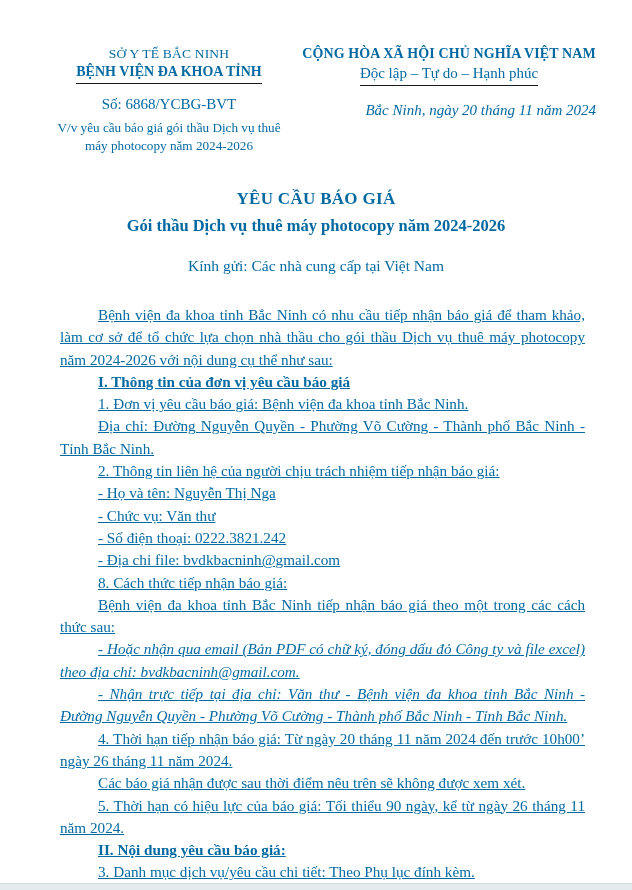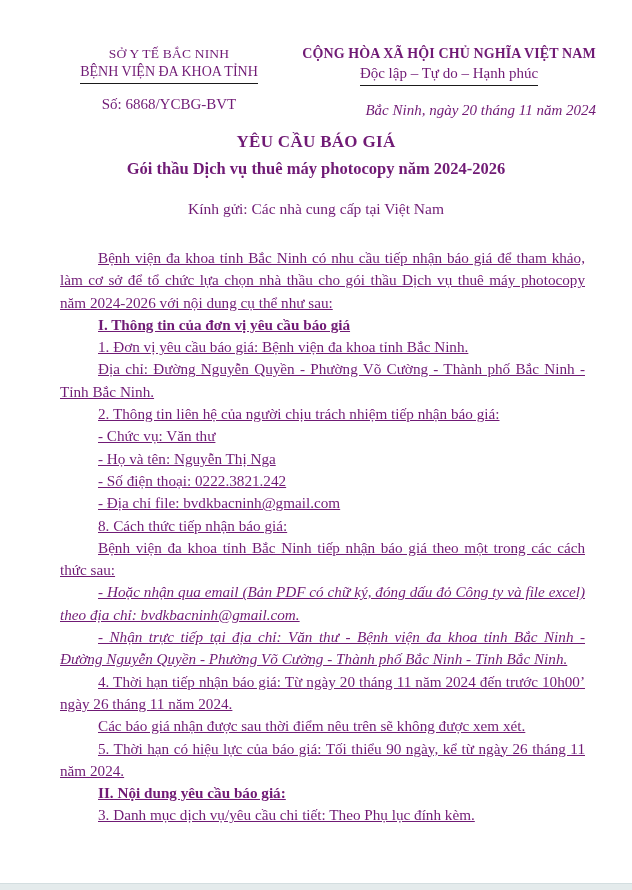--- a/index.html
+++ b/index.html
@@ -2,32 +2,32 @@
 <html lang="vi"><head>
 <meta charset="utf-8">
 <style>
   html, body { margin: 0; padding: 0; background: #ffffff; }
   .page {
     position: relative;
     width: 632px;
     height: 890px;
     margin: 0;
     background: #ffffff;
-    color: #701a75;
+    color: #0369a1;
     font-family: "Liberation Serif", "DejaVu Serif", serif;
     overflow: hidden;
   }
 
   
   .header { display: flex; padding: 46px 34px 0 42px; }
   .header-left { width: 254px; text-align: center; flex: none; }
   .header-right { flex: 1; text-align: center; padding-left: 4px; }
 
   .dept { font-size: 13.5px; letter-spacing: 0.2px; }
-  .org  { font-size: 14px; font-weight: normal; margin-top: 2px; }
+  .org  { font-size: 14px; font-weight: bold; margin-top: 2px; }
   .org .underline, .motto .underline {
     display: inline-block;
     border-bottom: 1.3px solid #1a1a1a;
     padding-bottom: 3px;
   }
   .doc-number { font-size: 15px; margin-top: 12px; }
   .subject {
     font-size: 13.2px;
     line-height: 17.5px;
     margin: 6px auto 0;
@@ -38,21 +38,21 @@
   .motto { font-size: 15px; font-weight: normal; margin-top: 3px; }
   .place-date {
     font-size: 15px;
     font-style: italic;
     margin-top: 16px;
     text-align: right;
     padding-right: 2px;
   }
 
   
-  .title-block { text-align: center; margin-top: 13px; }
+  .title-block { text-align: center; margin-top: 35px; }
   .title-main { font-size: 17px; font-weight: bold; letter-spacing: 0.3px; }
   .title-sub  { font-size: 16.5px; font-weight: bold; margin-top: 7px; }
   .salutation { font-size: 15.5px; margin-top: 21px; }
 
   
   .body-text {
     margin: 29px 47px 0 60px;
     font-size: 15.2px;
     line-height: 22.3px;
     text-align: justify;
@@ -75,20 +75,21 @@
 
 <div class="page">
 
   <div class="header">
     <div class="header-left">
       <div class="dept">SỞ Y TẾ BẮC NINH</div>
       <div class="org">
         <span class="underline">BỆNH VIỆN ĐA KHOA TỈNH</span>
       </div>
       <div class="doc-number">Số: 6868/YCBG-BVT</div>
+      <div class="subject">V/v yêu cầu báo giá gói thầu Dịch vụ thuê máy photocopy năm 2024-2026</div>
     </div>
     <div class="header-right">
       <div class="republic">CỘNG HÒA XÃ HỘI CHỦ NGHĨA VIỆT NAM</div>
       <div class="motto">
         <span class="underline">Độc lập – Tự do – Hạnh phúc</span>
       </div>
       <div class="place-date">Bắc Ninh, ngày 20 tháng 11 năm 2024</div>
     </div>
   </div>
 
@@ -97,22 +98,22 @@
     <div class="title-sub">Gói thầu Dịch vụ thuê máy photocopy năm 2024-2026</div>
     <div class="salutation">Kính gửi: Các nhà cung cấp tại Việt Nam</div>
   </div>
 
   <div class="body-text">
     <p>Bệnh viện đa khoa tỉnh Bắc Ninh có nhu cầu tiếp nhận báo giá để tham khảo, làm cơ sở để tổ chức lựa chọn nhà thầu cho gói thầu Dịch vụ thuê máy photocopy năm 2024-2026 với nội dung cụ thể như sau:</p>
     <p class="p-bold">I. Thông tin của đơn vị yêu cầu báo giá</p>
     <p>1. Đơn vị yêu cầu báo giá: Bệnh viện đa khoa tỉnh Bắc Ninh.</p>
     <p>Địa chỉ: Đường Nguyễn Quyền - Phường Võ Cường - Thành phố Bắc Ninh - Tỉnh Bắc Ninh.</p>
     <p>2. Thông tin liên hệ của người chịu trách nhiệm tiếp nhận báo giá:</p>
+    <p>- Họ và tên: Nguyễn Thị Nga</p>
     <p>- Chức vụ: Văn thư</p>
-    <p>- Họ và tên: Nguyễn Thị Nga</p>
     <p>- Số điện thoại: 0222.3821.242</p>
     <p>- Địa chỉ file: bvdkbacninh@gmail.com</p>
     <p>8. Cách thức tiếp nhận báo giá:</p>
     <p>Bệnh viện đa khoa tỉnh Bắc Ninh tiếp nhận báo giá theo một trong các cách thức sau:</p>
     <p class="p-italic">- Hoặc nhận qua email (Bản PDF có chữ ký, đóng dấu đỏ Công ty và file excel) theo địa chỉ: bvdkbacninh@gmail.com.</p>
     <p class="p-italic">- Nhận trực tiếp tại địa chỉ: Văn thư - Bệnh viện đa khoa tỉnh Bắc Ninh - Đường Nguyễn Quyền - Phường Võ Cường - Thành phố Bắc Ninh - Tỉnh Bắc Ninh.</p>
     <p>4. Thời hạn tiếp nhận báo giá: Từ ngày 20 tháng 11 năm 2024 đến trước 10h00’ ngày 26 tháng 11 năm 2024.</p>
     <p>Các báo giá nhận được sau thời điểm nêu trên sẽ không được xem xét.</p>
     <p>5. Thời hạn có hiệu lực của báo giá: Tối thiểu 90 ngày, kể từ ngày 26 tháng 11 năm 2024.</p>
     <p class="p-bold">II. Nội dung yêu cầu báo giá:</p>

